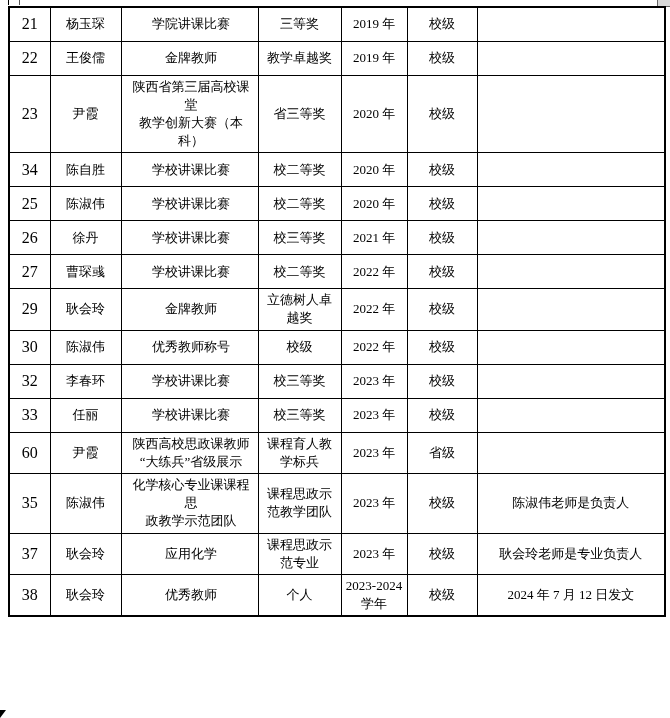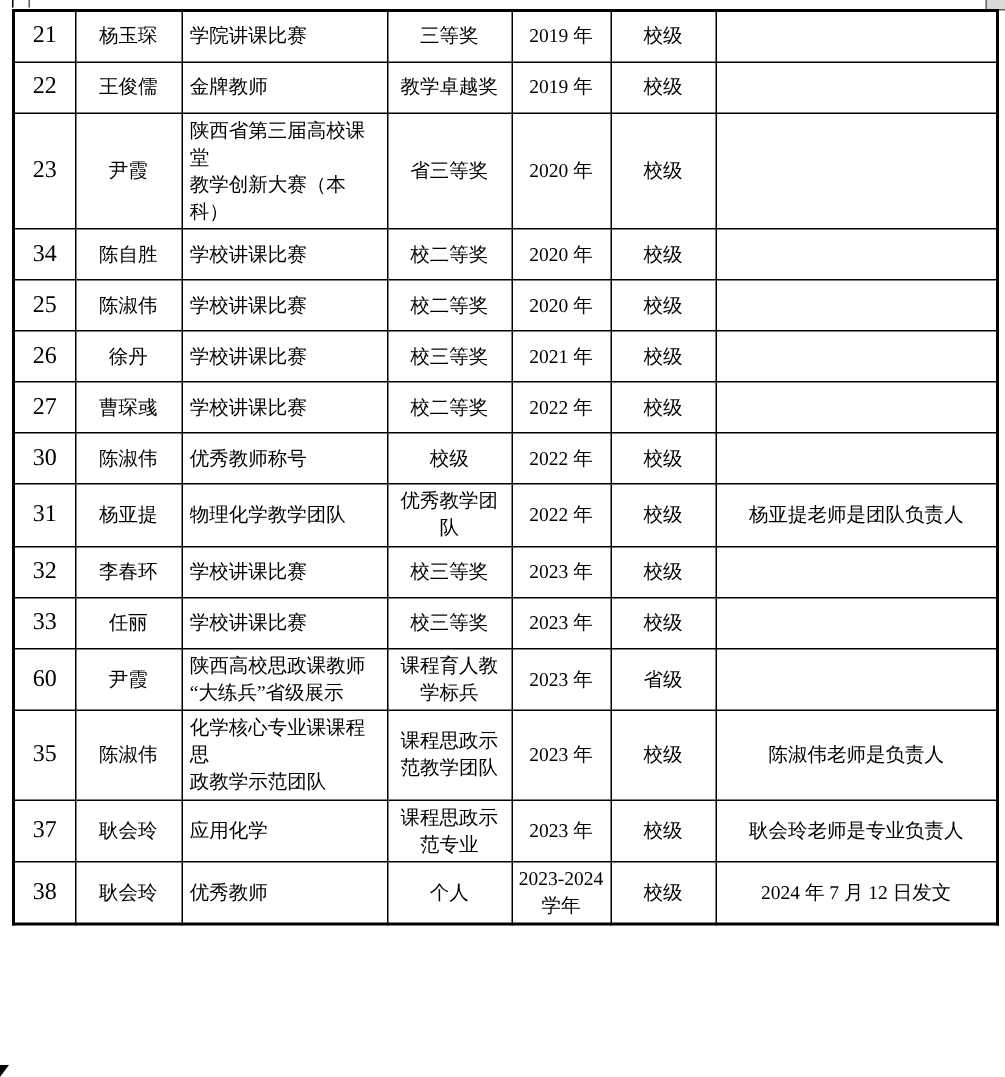--- a/index.html
+++ b/index.html
@@ -32,21 +32,21 @@
     text-align: center;
     vertical-align: middle;
     font-size: 13px;
     line-height: 1.4;
     padding: 2px 3px;
     white-space: pre-line;
     overflow: hidden;
     color: #000000;
   }
   table.awards td.col-item {
-    text-align: left;
+    text-align: center;
     padding-left: 5px;
     padding-right: 2px;
   }
   table.awards td.col-no {
     font-size: 16px;
   }
   tr.r-single { height: 34px; }
   tr.r-double { height: 41px; }
 
   
@@ -149,38 +149,38 @@
         </tr>
         <tr class="r-single">
           <td class="col-no">27</td>
           <td class="col-name">曹琛彧</td>
           <td class="col-item">学校讲课比赛</td>
           <td class="col-award">校二等奖</td>
           <td class="col-year">2022 年</td>
           <td class="col-level">校级</td>
           <td class="col-note"></td>
         </tr>
+        <tr class="r-double">
+          <td class="col-no">29</td>
+          <td class="col-name">耿会玲</td>
+          <td class="col-item">金牌教师</td>
+          <td class="col-award">立德树人卓
+越奖</td>
+          <td class="col-year">2022 年</td>
+          <td class="col-level">校级</td>
+          <td class="col-note"></td>
+        </tr>
         <tr class="r-single">
           <td class="col-no">30</td>
           <td class="col-name">陈淑伟</td>
           <td class="col-item">优秀教师称号</td>
           <td class="col-award">校级</td>
           <td class="col-year">2022 年</td>
           <td class="col-level">校级</td>
           <td class="col-note"></td>
-        </tr>
-        <tr class="r-double">
-          <td class="col-no">31</td>
-          <td class="col-name">杨亚提</td>
-          <td class="col-item">物理化学教学团队</td>
-          <td class="col-award">优秀教学团
-队</td>
-          <td class="col-year">2022 年</td>
-          <td class="col-level">校级</td>
-          <td class="col-note">杨亚提老师是团队负责人</td>
         </tr>
         <tr class="r-single">
           <td class="col-no">32</td>
           <td class="col-name">李春环</td>
           <td class="col-item">学校讲课比赛</td>
           <td class="col-award">校三等奖</td>
           <td class="col-year">2023 年</td>
           <td class="col-level">校级</td>
           <td class="col-note"></td>
         </tr>

